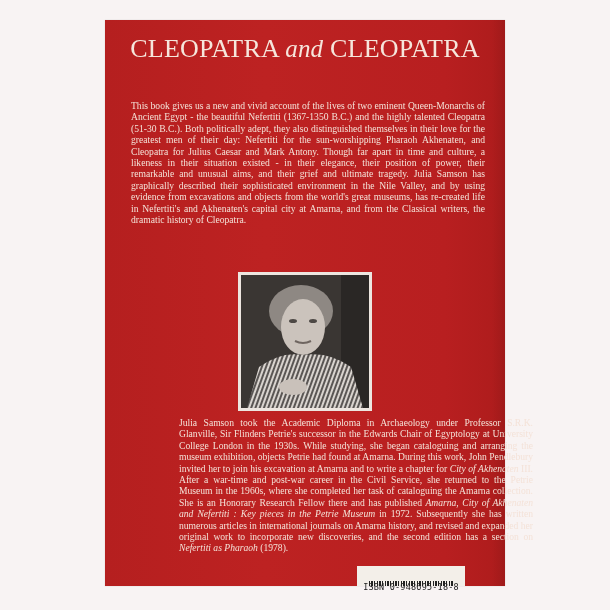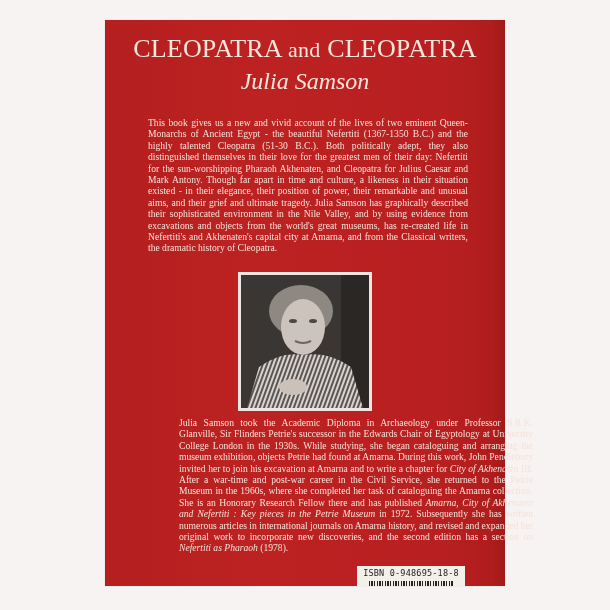--- a/index.html
+++ b/index.html
@@ -13,70 +13,69 @@
       box-shadow: 0 0 1px rgba(0,0,0,0.2);
     }
     .spine-shade {
       position:absolute; right:0; top:0; width:14px; height:100%;
       background: linear-gradient(90deg, rgba(0,0,0,0) 0%, rgba(0,0,0,0.08) 100%);
     }
     .title {
       position:absolute; left:0; width:100%; top:14px; text-align:center;
       color:#f6e6dc; font-size:26px; letter-spacing:0.2px; white-space:nowrap;
     }
-    .title .and { font-size:22px; }
+    .title .and { font-style:italic; font-size:25px; }
     .author {
       position:absolute; left:0; width:100%; top:48px; text-align:center;
       color:#f6e6dc; font-size:24px; font-style:italic;
     }
     .blurb {
       position:absolute; left:26px; width:354px; top:80px;
       color:#f4e2d8; font-size:9.6px; line-height:11.4px; text-align:justify;
     }
-    .blurb p { margin:17px; }
+    .blurb p { margin:0; }
     .blurb p.indent { text-indent:22px; }
     .photo {
       position:absolute; left:133px; top:252px; width:134px; height:139px;
       background:#ede6e0; box-sizing:border-box; padding:3px;
     }
     .photo-inner {
       width:100%; height:100%; position:relative; overflow:hidden;
       background: radial-gradient(ellipse at 55% 30%, #6d6864 0%, #3f3b38 45%, #2b2826 100%);
     }
     .bio {
       position:absolute; left:26px; width:354px; top:397px;
       color:#f4e2d8; font-size:9.6px; line-height:11.4px; text-align:justify;margin-left:48px;
     }
     .bio p { margin:0; }
     .isbn {
       position:absolute; left:252px; top:546px; width:108px; height:20px;
       background:#f3efe9; text-align:center;
     }
     .isbn-text {
       display:block; font-family:"DejaVu Sans Mono", monospace; font-size:8.5px;
-      color:#222; padding-top:2px; letter-spacing:0.2px;
+      color:#222; padding-top:16px; letter-spacing:0.2px;
     }
     .barcode {
       position:absolute; left:12px; right:12px; bottom:0; height:5px;
       background: repeating-linear-gradient(90deg, #222 0 1px, transparent 1px 2px, #222 2px 4px, transparent 4px 5px, #222 5px 6px, transparent 6px 8px);
     }
   </style>
 </head>
 <body>
 
 <div class="book">
   <div class="spine-shade"></div>
 
   <div class="title">
     <span>CLEOPATRA</span>
     <span class="and">and</span>
     <span>CLEOPATRA</span>
   </div>
 
-  <div class="author">Julia Samson</div>
 
   <div class="blurb">
     <p>This book gives us a new and vivid account of the lives of two eminent Queen-Monarchs of Ancient Egypt - the beautiful Nefertiti (1367-1350 B.C.) and the highly talented Cleopatra (51-30 B.C.). Both politically adept, they also distinguished themselves in their love for the greatest men of their day: Nefertiti for the sun-worshipping Pharaoh Akhenaten, and Cleopatra for Julius Caesar and Mark Antony. Though far apart in time and culture, a likeness in their situation existed - in their elegance, their position of power, their remarkable and unusual aims, and their grief and ultimate tragedy. Julia Samson has graphically described their sophisticated environment in the Nile Valley, and by using evidence from excavations and objects from the world's great museums, has re-created life in Nefertiti's and Akhenaten's capital city at Amarna, and from the Classical writers, the dramatic history of Cleopatra.</p>
   </div>
 
   <div class="photo">
     <div class="photo-inner">
       <svg width="128" height="133" viewBox="0 0 128 133">
         <defs>
           <pattern id="stripes" width="4" height="4" patternUnits="userSpaceOnUse" patternTransform="rotate(20)">

